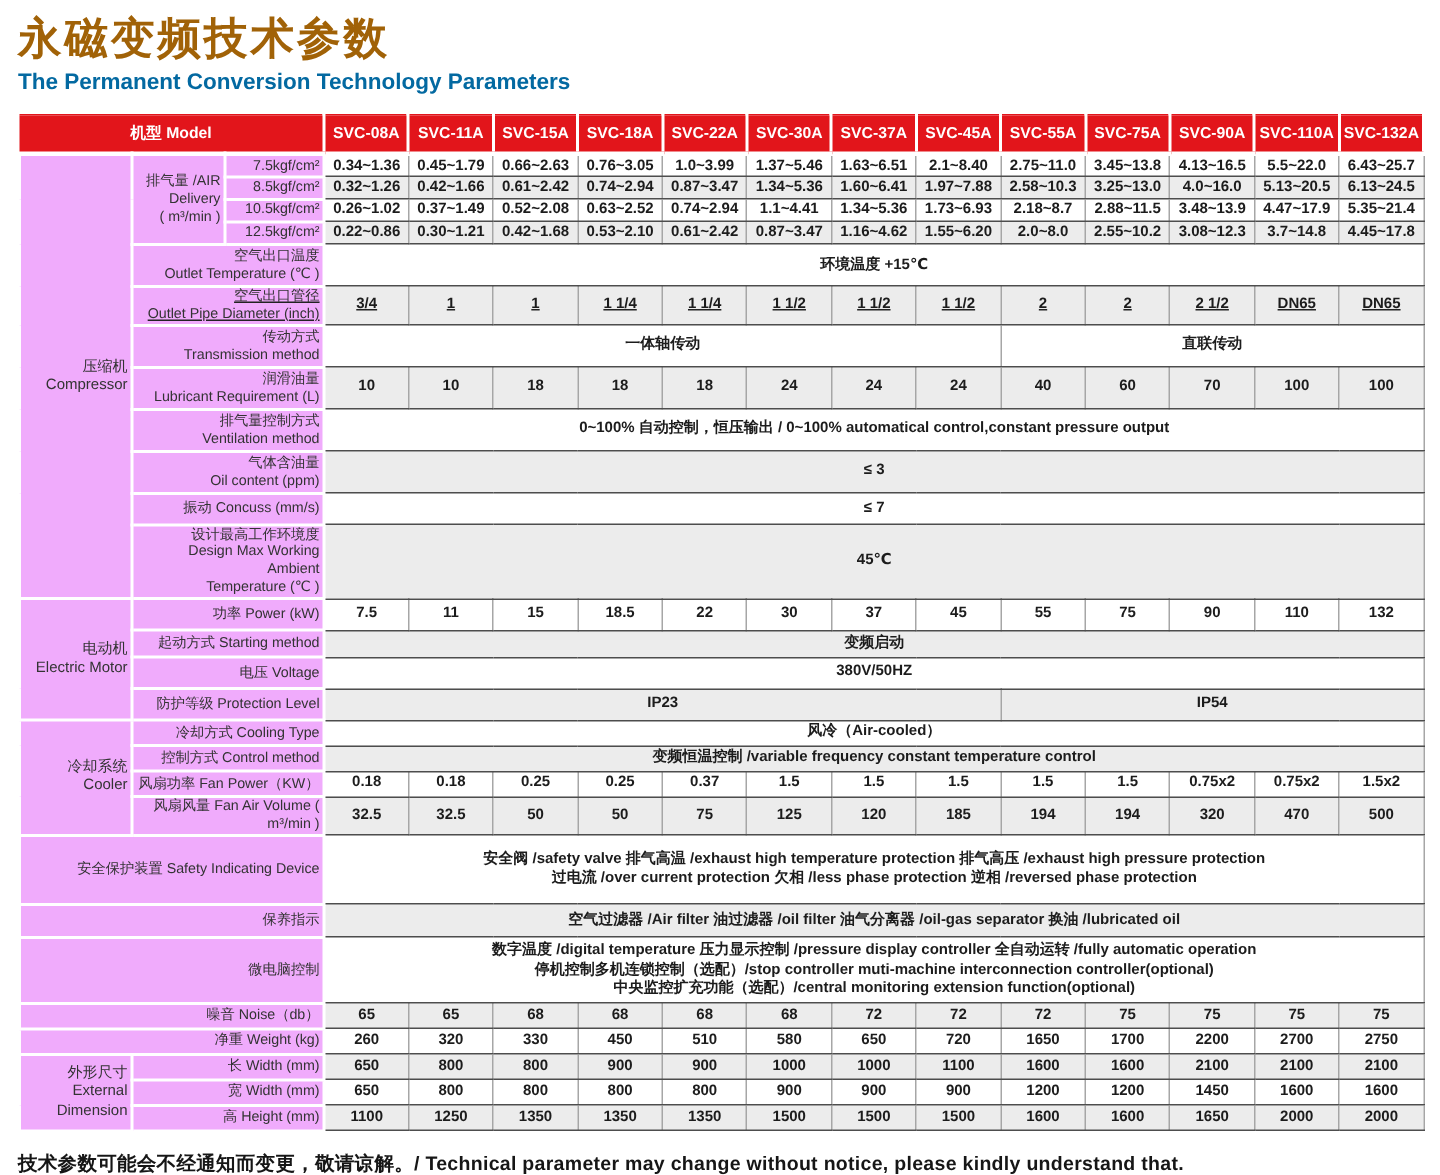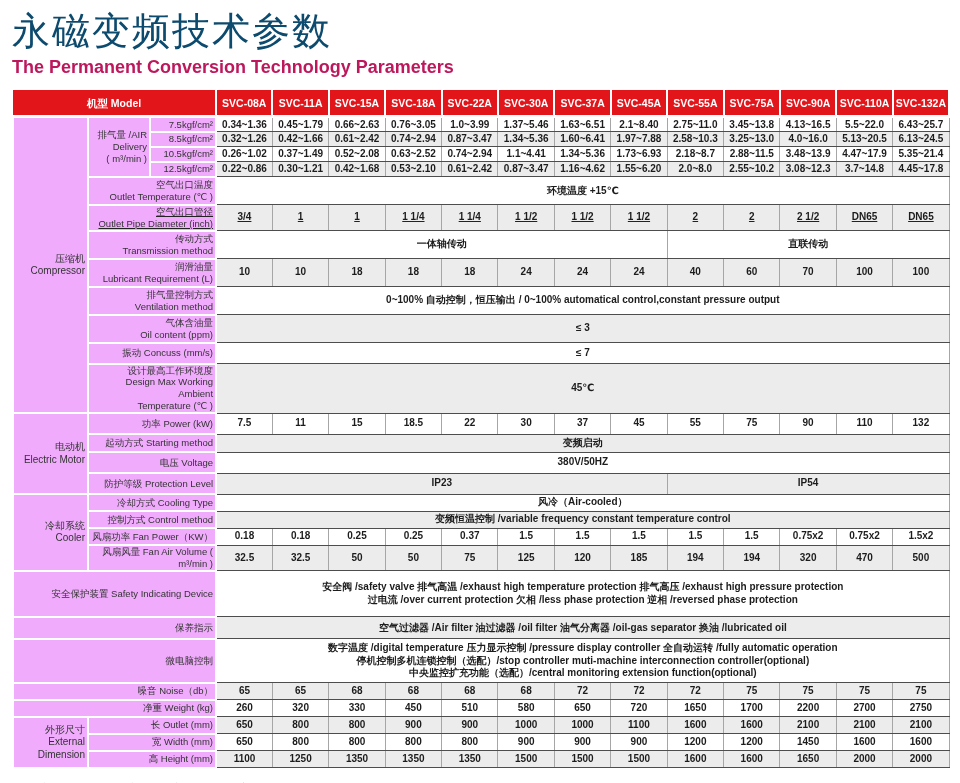--- a/index.html
+++ b/index.html
@@ -3,25 +3,25 @@
 <meta charset="utf-8">
 <style>
   html,body{margin:0;padding:0;background:#fff;}
   body{
     width:960px;height:783px;
     font-family:"Liberation Sans","DejaVu Sans",sans-serif;
     color:#222;overflow:hidden;
   }
   .page{padding:8px 12px 0 12px;}
   .title-cn{
-    color:#0c4a6e;font-size:38px;font-weight:400;letter-spacing:2px;
+    color:#a16207;font-size:29px;font-weight:700;letter-spacing:2px;
     margin:2px 0 3px 0;line-height:1.15;
   }
   .title-en{
-    color:#be185d;font-size:18px;font-weight:700;margin:0 0 12px 0;line-height:1.2;
+    color:#0369a1;font-size:15px;font-weight:700;margin:0 0 12px 0;line-height:1.2;
   }
   table.spec{
     border-collapse:collapse;table-layout:fixed;width:936px;
     font-size:10px;line-height:1.25;
   }
   
   .hcell{
     background:#e2151b;color:#fff;font-weight:700;font-size:10.5px;
     text-align:center;vertical-align:middle;
     border-right:2px solid #fff;border-bottom:3px solid #fff;border-top:1px solid #e2151b;
@@ -326,21 +326,21 @@
           <td class="data">650</td>
           <td class="data">720</td>
           <td class="data">1650</td>
           <td class="data">1700</td>
           <td class="data">2200</td>
           <td class="data">2700</td>
           <td class="data">2750</td>
         </tr>
         <tr style="height: 17px;">
           <td class="cat" rowspan="3">外形尺寸<br>External<br>Dimension</td>
-          <td class="lbl" colspan="2">长 Outlet  (mm)</td>
+          <td class="lbl" colspan="2">长 Width  (mm)</td>
           <td class="data shade">650</td>
           <td class="data shade">800</td>
           <td class="data shade">800</td>
           <td class="data shade">900</td>
           <td class="data shade">900</td>
           <td class="data shade">1000</td>
           <td class="data shade">1000</td>
           <td class="data shade">1100</td>
           <td class="data shade">1600</td>
           <td class="data shade">1600</td>

